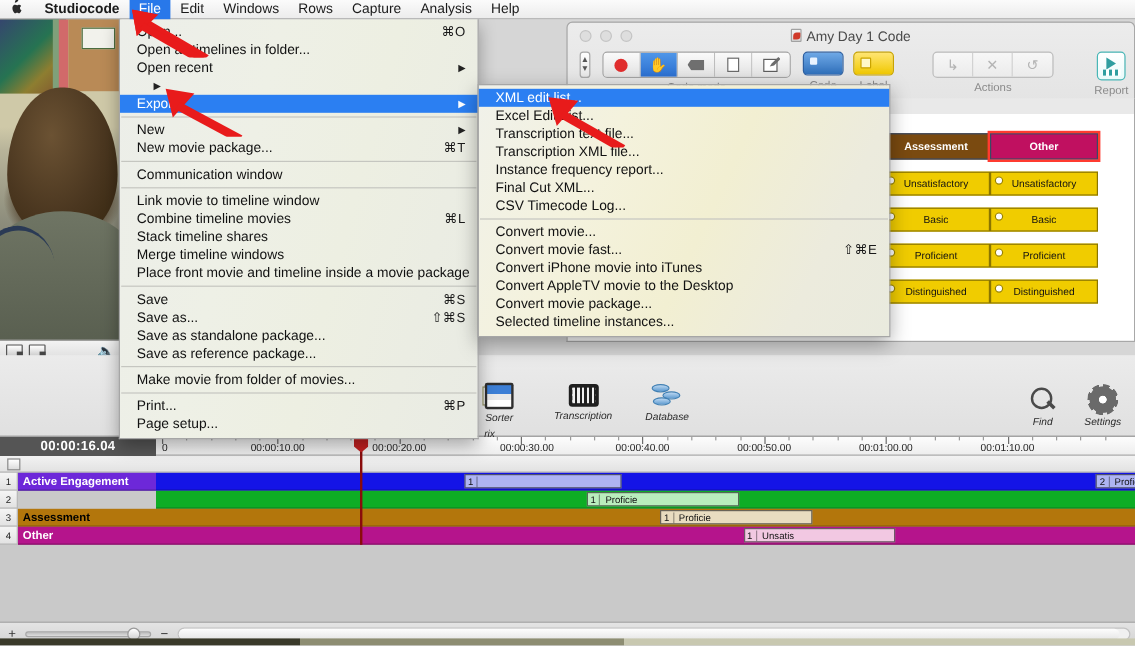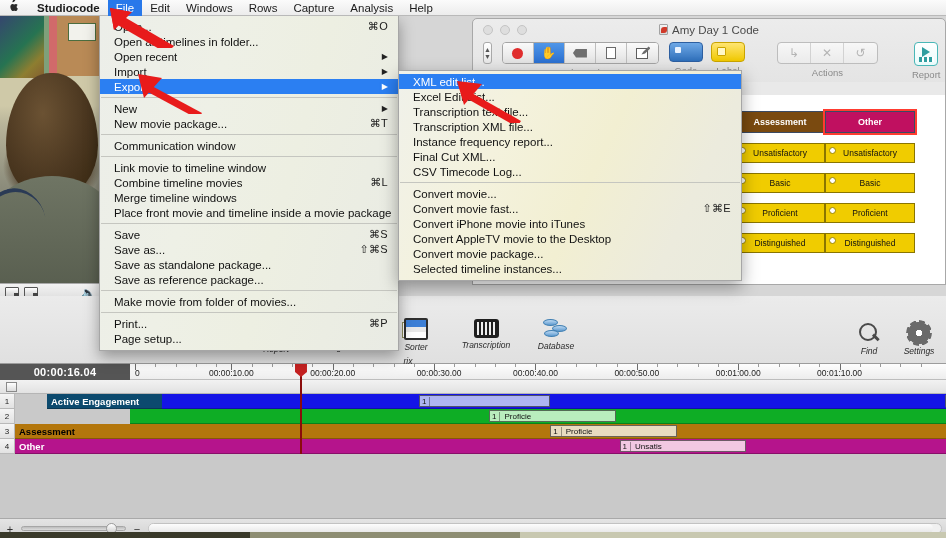--- a/index.html
+++ b/index.html
@@ -459,21 +459,20 @@
       <span class="key">⌘O</span>
     </div>
     <div class="mi">
       <span class="lbl">Open all timelines in folder...</span>
     </div>
     <div class="mi">
       <span class="lbl">Open recent</span>
       <span class="arw">▶</span>
     </div>
     <div class="mi">
-      <span class="lbl">Import</span>
       <span class="arw">▶</span>
     </div>
     <div class="mi sel">
       <span class="lbl">Export</span>
       <span class="arw">▶</span>
     </div>
     <div class="sep"></div>
     <div class="mi">
       <span class="lbl">New</span>
       <span class="arw">▶</span>
@@ -486,20 +485,23 @@
     <div class="mi">
       <span class="lbl">Communication window</span>
     </div>
     <div class="sep"></div>
     <div class="mi">
       <span class="lbl">Link movie to timeline window</span>
     </div>
     <div class="mi">
       <span class="lbl">Combine timeline movies</span>
       <span class="key">⌘L</span>
+    </div>
+    <div class="mi">
+      <span class="lbl">Stack timeline shares</span>
     </div>
     <div class="mi">
       <span class="lbl">Merge timeline windows</span>
     </div>
     <div class="mi">
       <span class="lbl">Place front movie and timeline inside a movie package</span>
     </div>
     <div class="sep"></div>
     <div class="mi">
       <span class="lbl">Save</span>
@@ -673,21 +675,21 @@
       <div class="tick" style="left: 770.385px; height: 3px;"></div>
       <div class="tick" style="left: 790.658px; height: 3px;"></div>
     </div>
   <div id="subbar">
     <div class="sqbtn"></div>
     <div class="rowsep"></div>
   </div>
   <div id="rowsHost">
       <div class="trow" style="top: 30px;">
         <div class="tnum">1</div>
-        <div class="tname" style="background: #0c4a6e; color: rgb(255, 255, 255); margin-left: 32px;">Active Engagement</div>
+        <div class="tname" style="background: #6d28d9; color: rgb(255, 255, 255);">Active Engagement</div>
         <div class="ttrack" style="background: rgb(20, 20, 230);">
           <div class="inst" style="left: 257.04px; width: 130.56px; background: rgb(174, 180, 242);">
             <span class="n">1</span>
             <span></span>
           </div>
           <div class="inst" style="left: 783.36px; width: 138.72px; background: rgb(174, 180, 242);">
             <span class="n">2</span>
             <span>Profici</span>
           </div>
         </div>

